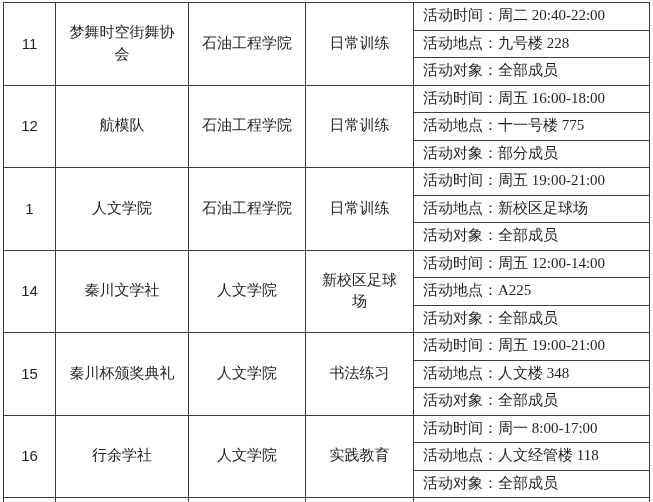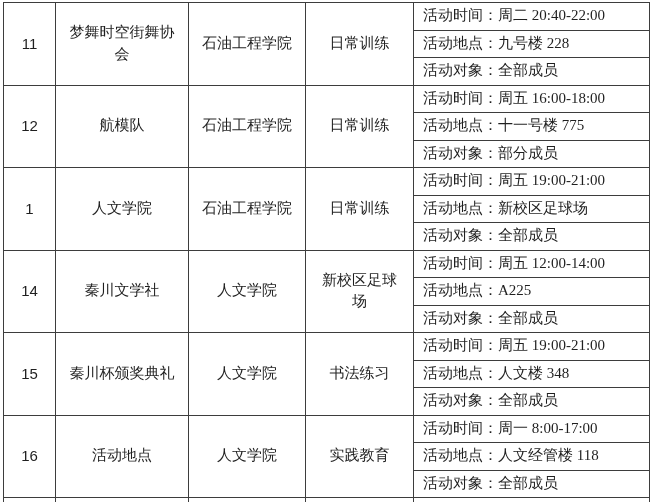--- a/index.html
+++ b/index.html
@@ -131,21 +131,21 @@
       </tr>
       <tr class="sub">
         <td class="c-detail">活动地点：人文楼 348</td>
       </tr>
       <tr class="sub">
         <td class="c-detail">活动对象：全部成员</td>
       </tr>
 
       <tr class="sub">
         <td class="c-no" rowspan="3">16</td>
-        <td class="c-name" rowspan="3">活动地点</td>
+        <td class="c-name" rowspan="3">行余学社</td>
         <td class="c-college" rowspan="3">人文学院</td>
         <td class="c-activity" rowspan="3">实践教育</td>
         <td class="c-detail">活动时间：周一 8:00-17:00</td>
       </tr>
       <tr class="sub">
         <td class="c-detail">活动地点：人文经管楼 118</td>
       </tr>
       <tr class="sub">
         <td class="c-detail">活动对象：全部成员</td>
       </tr>

